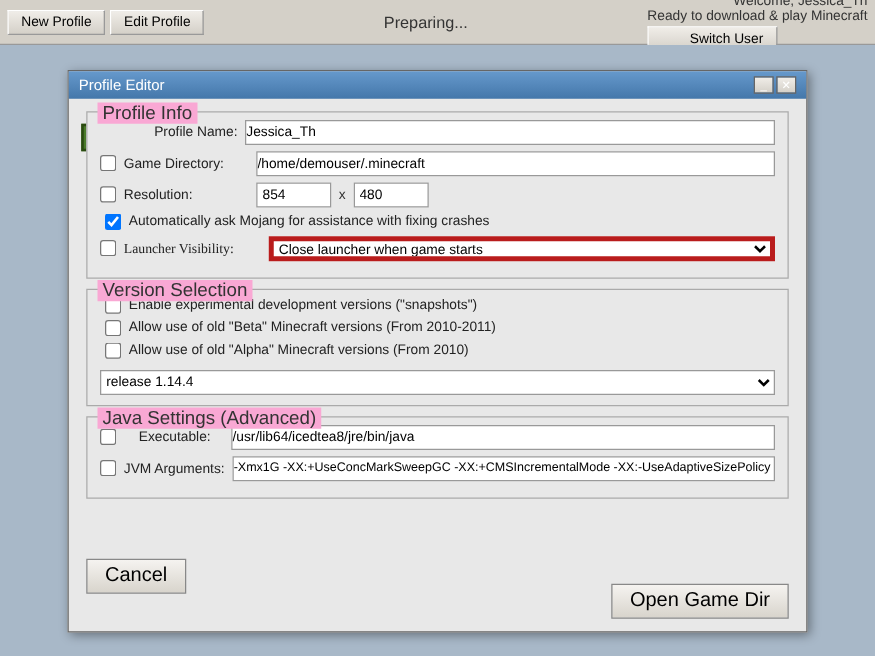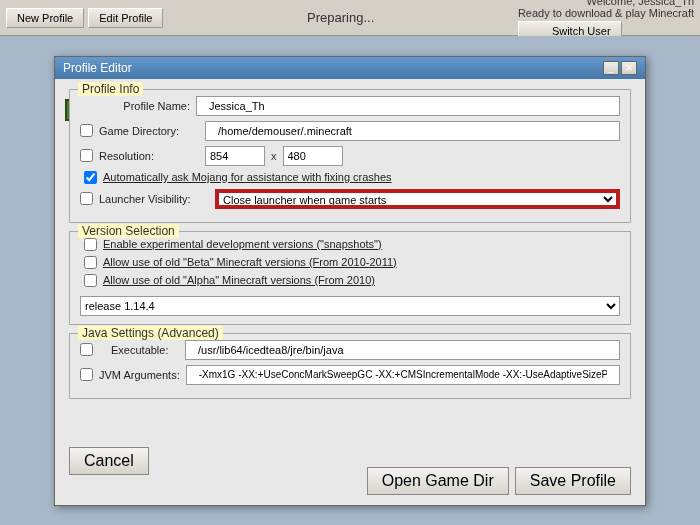--- a/index.html
+++ b/index.html
@@ -110,23 +110,23 @@
       border: 1px solid #aaa;
       margin-bottom: 8px;
       padding: 6px 10px 8px 10px;
       position: relative;
       background: #e8e8e8;
     }
     .section-label {
       position: absolute;
       top: -8px;
       left: 8px;
-      background: #fef9c3;
+      background: #f9a8d4;
       padding: 0 4px;
-      font-size: 12px;
+      font-size: 15px;
       color: #333;
       text-align: right;
     }
 
     .form-row {
       display: flex;
       align-items: center;
       margin-bottom: 5px;
       gap: 6px;
     }
@@ -134,21 +134,21 @@
       color: #222;
       font-size: 11px;
       min-width: 110px;
       text-align: right;
     }
     .form-input {
       flex: 1;
       height: 20px;
       border: 1px solid #999;
       background: white;
-      padding: 1px 12px;
+      padding: 1px 0;
       font-size: 11px;
     }
     .form-input-small {
       width: 60px;
       height: 20px;
       border: 1px solid #999;
       background: white;
       padding: 1px 4px;
       font-size: 11px;
     }
@@ -158,21 +158,20 @@
     }
 
     .checkbox-row {
       display: flex;
       align-items: center;
       gap: 6px;
       margin-bottom: 5px;
       padding-left: 4px;
       font-size: 11px;
       color: #222;
-      text-decoration: underline;
     }
     .checkbox-row input[type=checkbox] {
       margin: 0;
     }
     .form-select {
       flex: 1;
       height: 20px;
       border: 4px solid #b91c1c;
       background: white;
       font-size: 11px;
@@ -276,21 +275,21 @@
           <input class="form-input-small" type="text" value="480" style="">
         </div>
 
         <div class="checkbox-row">
           <input type="checkbox" checked="" style="">
           <span>Automatically ask Mojang for assistance with fixing crashes</span>
         </div>
 
         <div class="form-row">
           <input type="checkbox" style="">
-          <span class="form-label" style="min-width:110px;text-align:left;">Launcher Visibility:</span>
+          <span class="form-label" style="min-width:110px;text-align:left;font-family:Liberation Serif, serif;">Launcher Visibility:</span>
           <select class="form-select">
             <option>Close launcher when game starts</option>
           </select>
         </div>
       </div>
 
       <div class="section-box">
         <span class="section-label">Version Selection</span>
 
         <div class="checkbox-row">
@@ -326,18 +325,17 @@
           <input class="form-input" type="text" style="font-size: 10px;" value="-Xmx1G -XX:+UseConcMarkSweepGC -XX:+CMSIncrementalMode -XX:-UseAdaptiveSizePolicy -Xmn128M">
         </div>
       </div>
 
     </div>
 
     <div class="dialog-footer">
       <button class="footer-btn">Cancel</button>
       <div class="footer-right">
         <button class="footer-btn">Open Game Dir</button>
-        <button class="footer-btn">Save Profile</button>
       </div>
     </div>
 
   </div>
 </div>
 
 </body></html>

